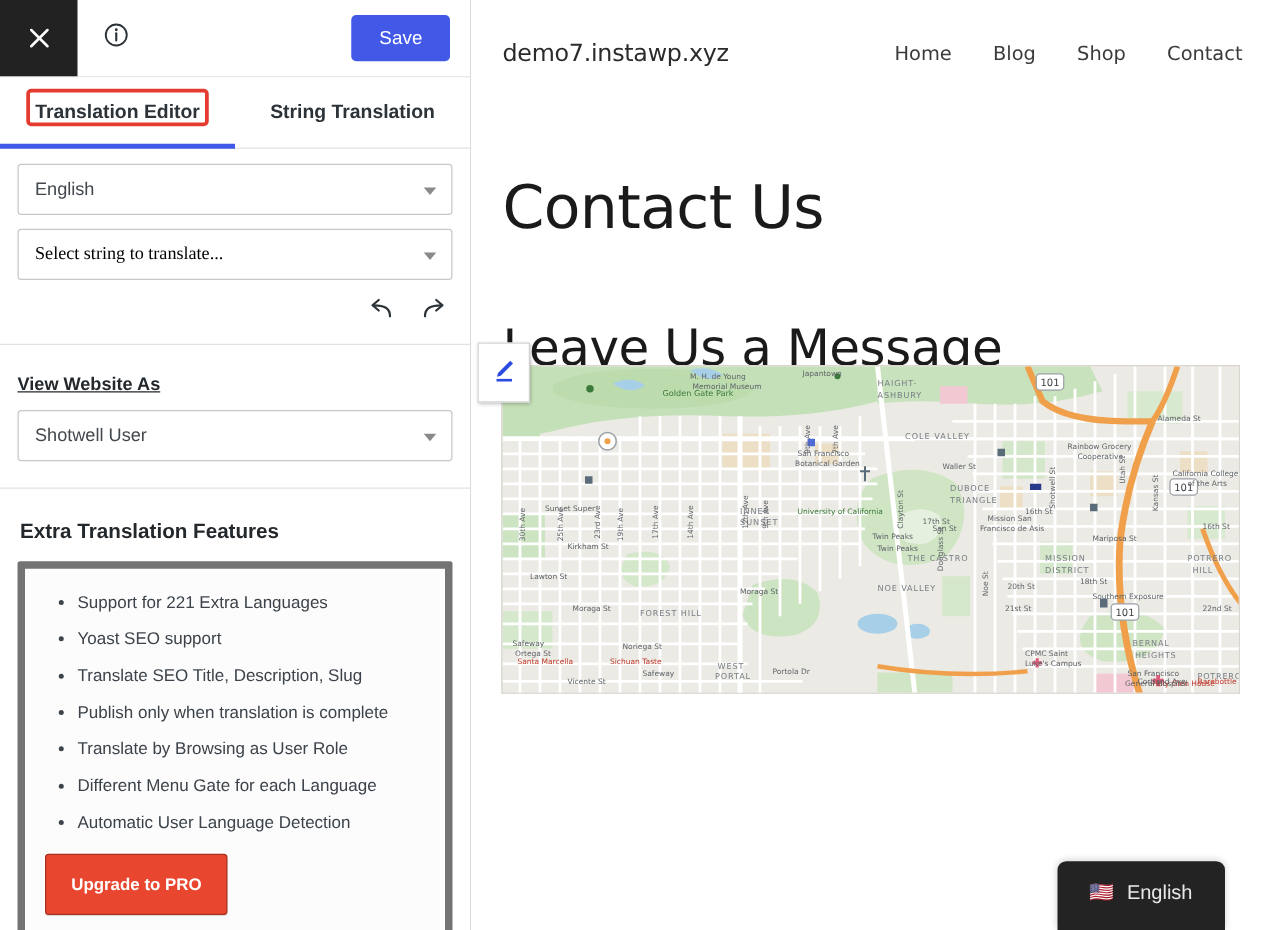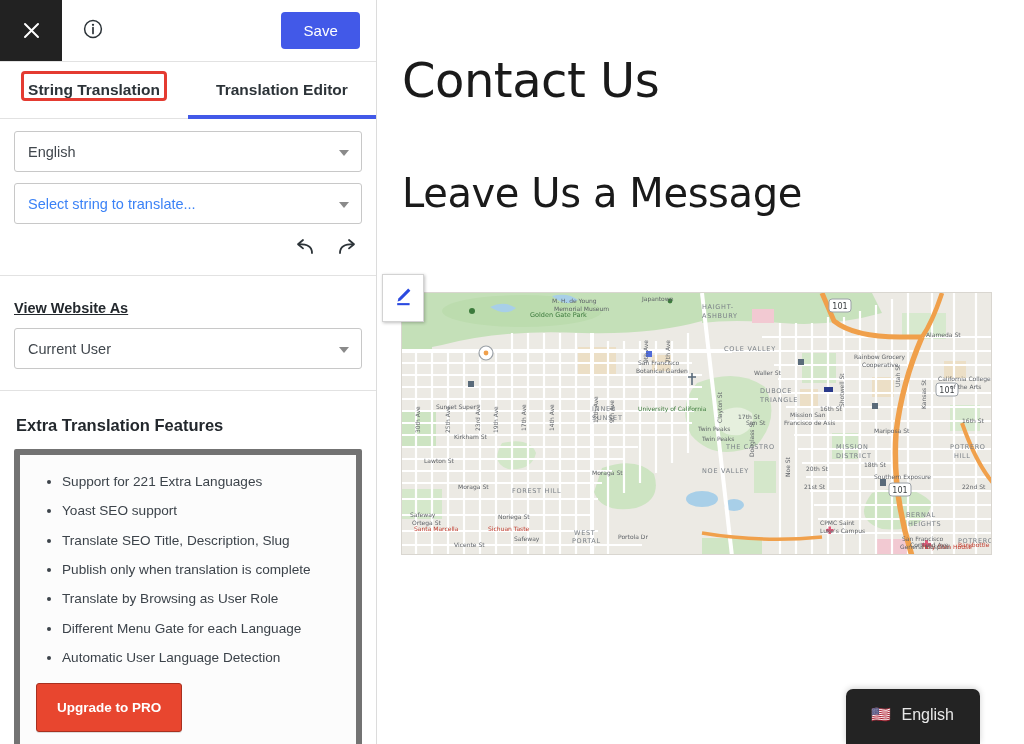--- a/index.html
+++ b/index.html
@@ -136,21 +136,21 @@
     background: #fff;
     display: flex;
     align-items: center;
     padding: 0 34px 0 13px;
     font-size: 14.5px;
     color: #41474d;
     margin-bottom: 11px;
     cursor: pointer;
     box-sizing: border-box;
   }
-  .tp-select.placeholder { color: #3b82f6; }
+  .tp-select.placeholder { color: #000000; font-family: Liberation Serif, serif; }
   .tp-select .caret {
     position: absolute;
     right: 12px;
     top: 50%;
     margin-top: -2px;
     width: 0; height: 0;
     border-left: 5px solid transparent;
     border-right: 5px solid transparent;
     border-top: 6px solid #8a8a8a;
   }
@@ -339,25 +339,25 @@
             <circle cx="11" cy="6.8" r="1.15" fill="#2c3338"></circle>
             <path d="M11 9.6 L11 15.4" stroke="#2c3338" stroke-width="1.7" stroke-linecap="round"></path>
           </svg>
         </span>
       </div>
       <div class="topbar-spacer"></div>
       <button class="save-btn">Save</button>
     </div>
 
     <div class="sb-tabs">
+      <div class="sb-tab tab-a active">
+        <span>Translation Editor</span>
+      </div>
       <div class="sb-tab tab-b">
         <span>String Translation</span>
-      </div>
-      <div class="sb-tab tab-a active">
-        <span>Translation Editor</span>
       </div>
     </div>
     <div class="annot-box"></div>
 
     <div class="sb-block">
       <div class="tp-select">
         <span>English</span>
         <span class="caret"></span>
       </div>
       <div class="tp-select placeholder">
@@ -380,21 +380,21 @@
               <path d="M12 2 L17 6.2 L12 10.4" fill="none" stroke="#2c3338" stroke-width="1.8" stroke-linecap="round" stroke-linejoin="round"></path>
             </svg>
           </span>
         </div>
       </div>
     </div>
 
     <div class="sb-block">
       <div class="sb-label">View Website As</div>
       <div class="tp-select">
-        <span>Current User</span>
+        <span>Shotwell User</span>
         <span class="caret"></span>
       </div>
     </div>
 
     <div class="extra-wrap">
       <div class="extra-title">Extra Translation Features</div>
       <div class="extra-card">
         <ul>
           <li>Support for 221 Extra Languages</li>
           <li>Yoast SEO support</li>
@@ -405,20 +405,29 @@
           <li>Automatic User Language Detection</li>
         </ul>
         <button class="pro-btn">Upgrade to PRO</button>
       </div>
     </div>
 
   </div>
 
   <div id="preview">
 
+    <div class="site-header">
+      <div class="site-logo">demo7.instawp.xyz</div>
+      <nav class="site-nav">
+        <a href="#">Home</a>
+        <a href="#">Blog</a>
+        <a href="#">Shop</a>
+        <a href="#">Contact</a>
+      </nav>
+    </div>
 
     <h1 class="page-title">Contact Us</h1>
 
     <div class="edit-fab">
       <span>
         <svg width="24" height="24" viewBox="0 0 24 24" aria-hidden="true">
           <path d="M17.2 4.6 L19.4 6.8 L9.6 16.6 L6.6 17.4 L7.4 14.4 Z" fill="#2b4ae0"></path>
           <rect x="6.2" y="19.1" width="12.4" height="2.1" fill="#2b4ae0"></rect>
         </svg>
       </span>

